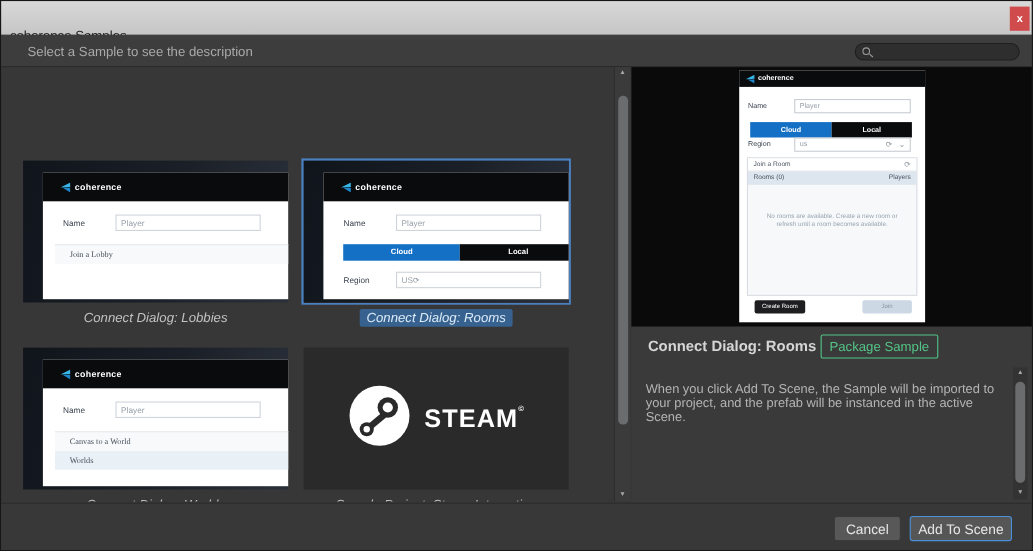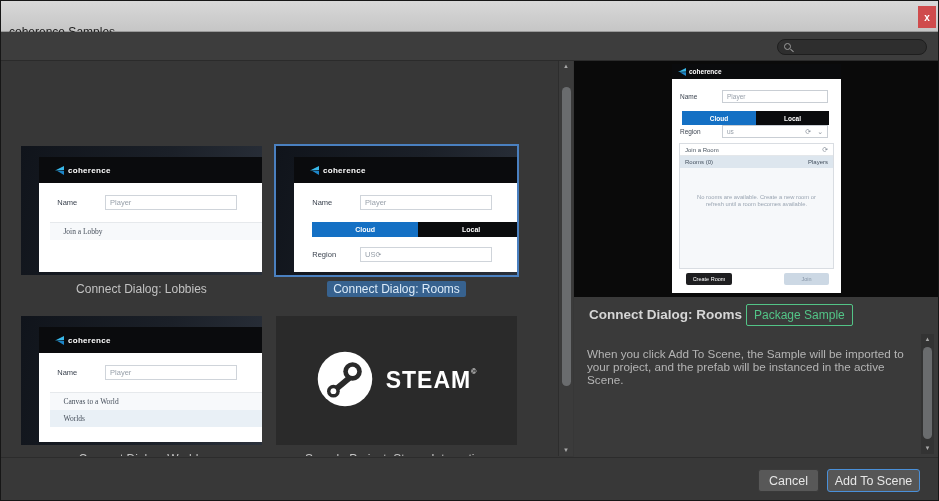--- a/index.html
+++ b/index.html
@@ -25,21 +25,21 @@
          border:1px solid #9a9a9a; border-radius:50%; }
   .mag::after { content:""; position:absolute; left:5px; top:6px; width:4px; height:1px;
                 background:#9a9a9a; transform:rotate(40deg); }
 
   
   .grid { position:absolute; left:0; top:60px; width:557px; height:395px; overflow:hidden; }
   .card { position:absolute; width:241px; }
   .thumb { position:relative; width:241px; height:129px; overflow:hidden; }
   .thumb.selected { box-shadow:0 0 0 2px #4a80c0; }
   .card-label { width:100%; text-align:center; margin-top:6px; font-size:12px; color:#c2c2c2; }
-  .card-label .chip { display:inline-block; padding:1px 6px; border-radius:2px; }
+  .card-label .chip { display:inline-block; padding:1px 6px; border-radius:2px;font-style:italic; }
   .card-label .chip.sel { background:#37628f; color:#dcebf8; }
 
   
   .mini-bg { background:linear-gradient(105deg,#10141b 0%, #1b2028 55%, #2b313b 100%); }
   .mini { position:absolute; left:7.5%; top:8.5%; right:-2%; bottom:2.5%; background:#fff; }
   .mini-hdr { position:absolute; left:0; right:0; top:0; height:23%; background:#0a0b0d;
               display:flex; align-items:center; gap:4px; padding-left:7%; }
   .mini-brand { color:#fff; font-weight:bold; font-size:8px; letter-spacing:.3px; }
   .mini-row { position:absolute; left:0; right:0; display:flex; align-items:center; }
   .mini-label { position:absolute; left:8%; font-size:7.5px; color:#3c4450; }
@@ -121,20 +121,21 @@
 <div class="window">
 
   <div class="titlebar">
     <span class="title">coherence Samples</span>
     <button class="close-btn">
       <span>x</span>
     </button>
   </div>
 
   <div class="subheader">
+    <span class="instruction">Select a Sample to see the description</span>
     <div class="searchbox">
       <span class="mag"></span>
     </div>
   </div>
 
   <div class="grid">
 
     <div class="card" style="left:20px;top:85px">
       <div class="thumb mini-bg">
         <div class="mini">

